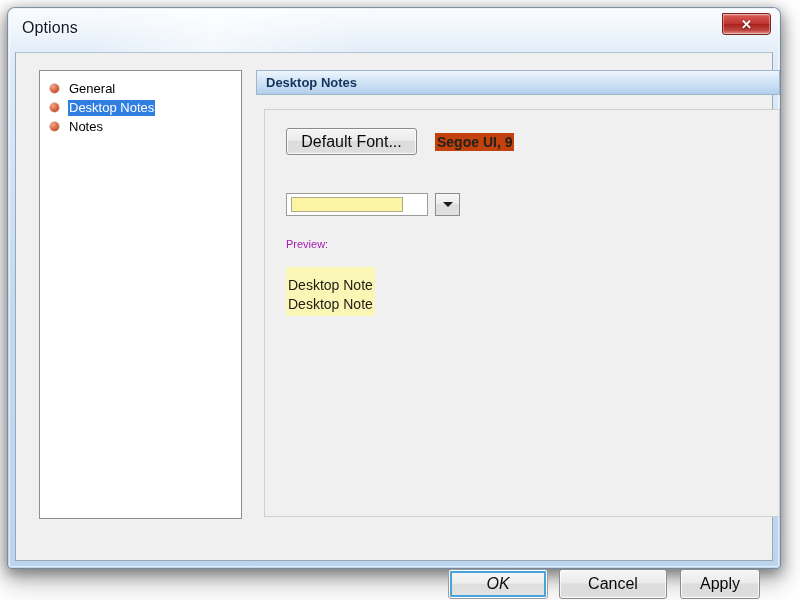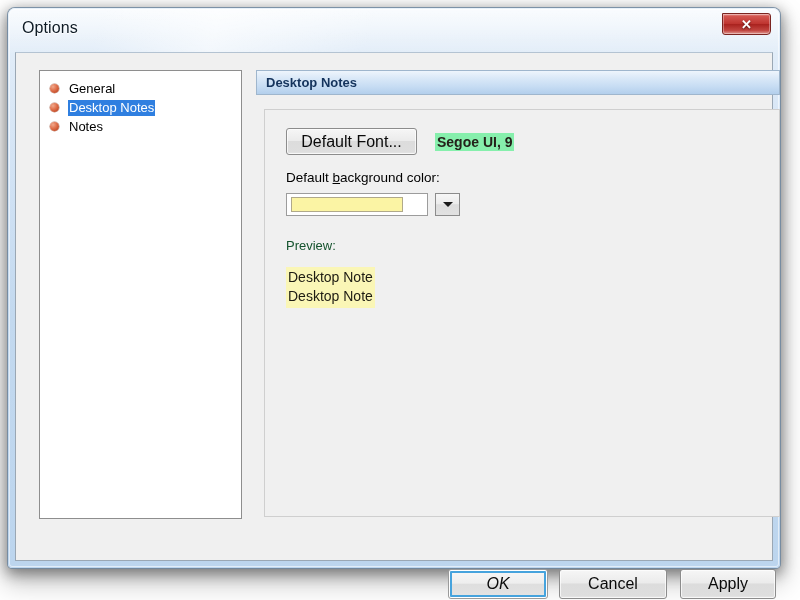--- a/index.html
+++ b/index.html
@@ -240,21 +240,21 @@
     height: 27px;
   }
 
   #font-value {
     position: absolute;
     left: 170px;
     top: 23px;
     font-size: 14px;
     font-weight: bold;
     color: #24211a;
-    background: #86efac;
+    background: #c2410c;
     padding: 1px 2px;
     white-space: nowrap;
   }
 
   
   #bgcolor-label {
     position: absolute;
     left: 21px;
     top: 60px;
     font-size: 13.5px;
@@ -303,30 +303,30 @@
     border-left: 5px solid transparent;
     border-right: 5px solid transparent;
     border-top: 5px solid #1a1a1a;
   }
 
   
   #preview-label {
     position: absolute;
     left: 21px;
     top: 128px;
-    font-size: 13px;
-    color: #14532d;
+    font-size: 11px;
+    color: #a21caf;
     white-space: nowrap;
   }
   #preview-box {
     position: absolute;
     left: 21px;
     top: 157px;
     background: #faf6b6;
-    padding: 1px 2px 2px 2px;
+    padding: 9px 2px 2px 2px;
     display: inline-block;
   }
   .preview-line {
     font-size: 14px;
     color: #1d1b12;
     line-height: 19px;
     white-space: nowrap;
   }
 
   
@@ -353,21 +353,21 @@
     position: absolute;
     left: 543px;
     top: 516px;
     width: 108px;
     height: 30px;
   }
   #apply-button {
     position: absolute;
     left: 664px;
     top: 516px;
-    width: 96px;
+    width: 80px;
     height: 30px;
   }
 </style>
 </head>
 <body>
 
 <div id="desktop">
 
   <div id="window">
 
@@ -406,21 +406,20 @@
         <div id="section-header">
           <div id="section-header-text">Desktop Notes</div>
         </div>
 
         <div id="content-group">
 
           <div id="default-font-button" class="win-button">Default Font...</div>
 
           <div id="font-value">Segoe UI, 9</div>
 
-          <div id="bgcolor-label"><span>Default </span><u>b</u><span>ackground color:</span></div>
 
           <div id="color-combo">
             <div id="color-swatch" style="background: rgb(251, 244, 164);"></div>
           </div>
 
           <div id="color-dropdown-button">
             <span class="caret-down"></span>
           </div>
 
           <div id="preview-label">Preview:</div>

